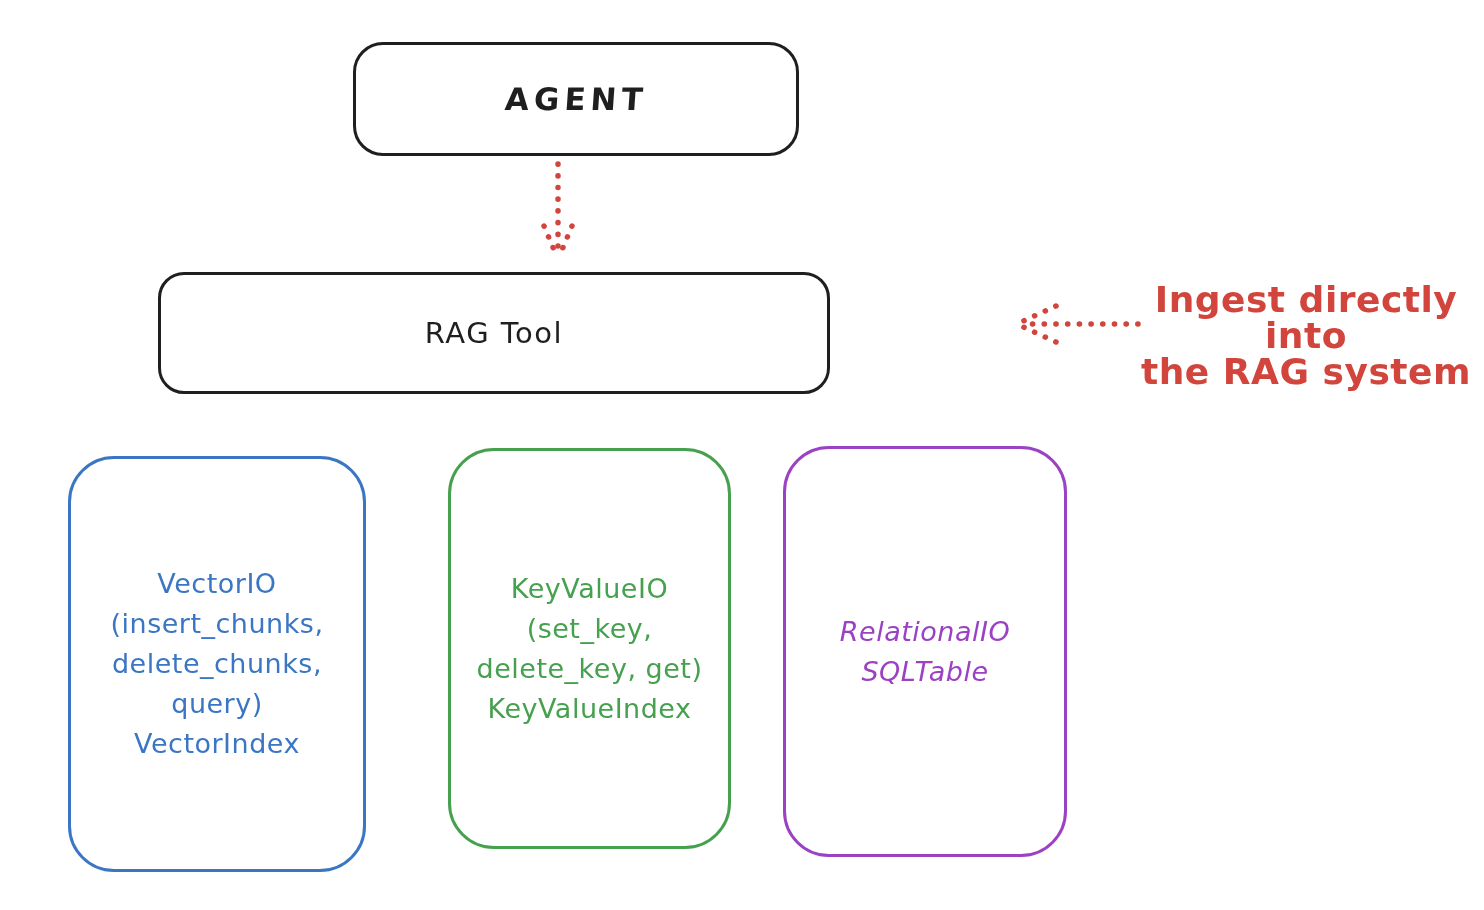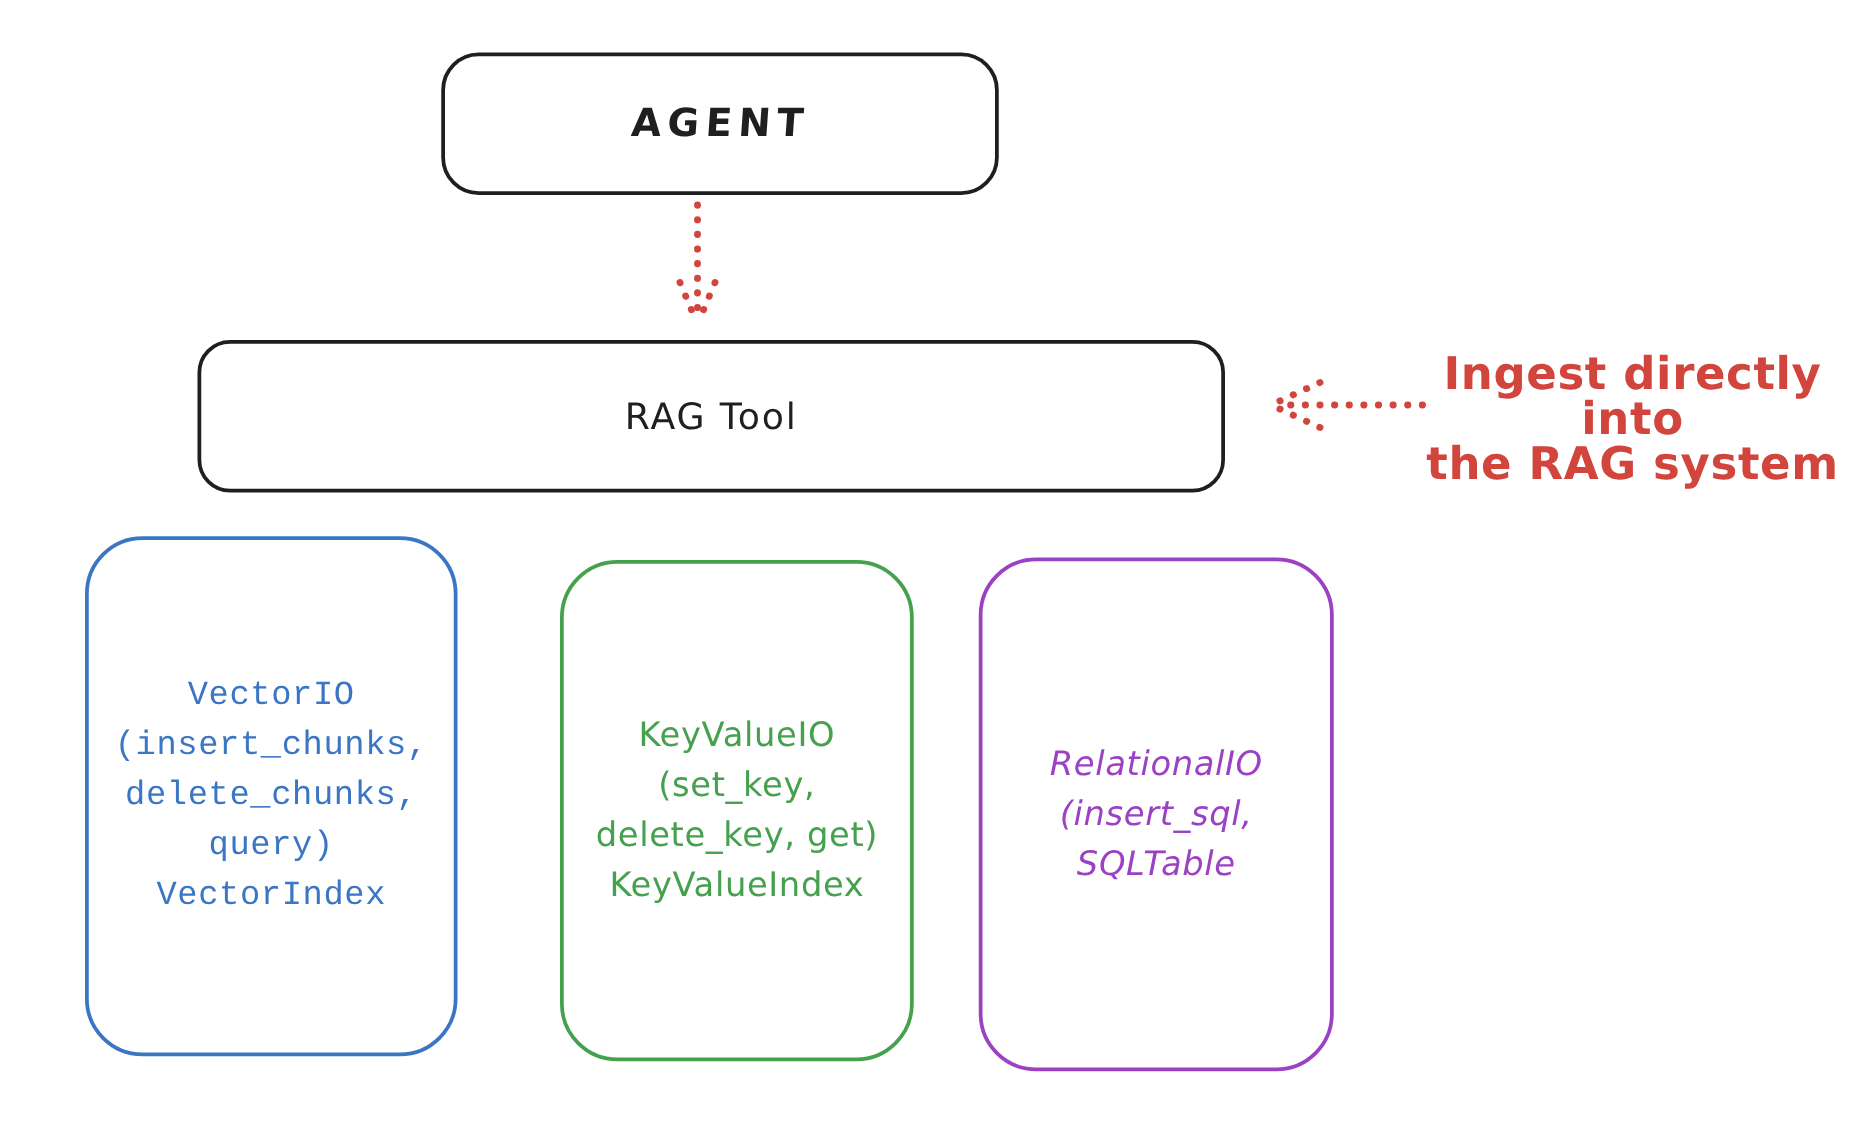--- a/index.html
+++ b/index.html
@@ -40,21 +40,21 @@
     border-radius: 30px;
   }
   .node-agent .node-label {
     font-size: 31px;
     font-weight: 700;
     letter-spacing: 5px;
     transform: skewX(-4deg);
   }
   .node-rag {
     left: 158px; top: 272px;
-    width: 822px; height: 122px;
+    width: 672px; height: 122px;
     border-radius: 26px;
   }
   .node-rag .node-label {
     font-size: 29px;
     font-weight: 500;
     letter-spacing: 1.5px;
   }
 
   
   .backend {
@@ -66,21 +66,21 @@
     display: flex;
     flex-direction: column;
     align-items: center;
     justify-content: center;
     text-align: center;
     font-size: 27px;
     font-weight: 500;
     line-height: 40px;
     letter-spacing: 0.5px;
   }
-  .backend-blue   { border-color: var(--blue);   color: var(--blue);   left: 68px;  top: 429px; width: 298px; height: 416px; font-family: Liberation Mono, monospace; }
+  .backend-blue   { border-color: var(--blue);   color: var(--blue);   left: 68px;  top: 456px; width: 298px; height: 416px; }
   .backend-green  { border-color: var(--green);  color: var(--green);  left: 448px; top: 448px; width: 283px; height: 401px; }
   .backend-purple { border-color: var(--purple); color: var(--purple); left: 783px; top: 446px; width: 284px; height: 411px; font-style: italic; }
   .backend .index-label {
     text-align: right;
   }
 
   
   .arrow {
     position: absolute;
     overflow: visible;
@@ -153,18 +153,17 @@
       <div>KeyValueIO</div>
       <div>(set_key,</div>
       <div>delete_key, get)</div>
     </div>
     <div class="index-label">KeyValueIndex</div>
   </div>
 
   <div class="backend backend-purple">
     <div>
       <div>RelationalIO</div>
-      <div>(insert_sql,</div>
     </div>
     <div class="index-label">SQLTable</div>
   </div>
 
 </div>
 
 </body></html>

